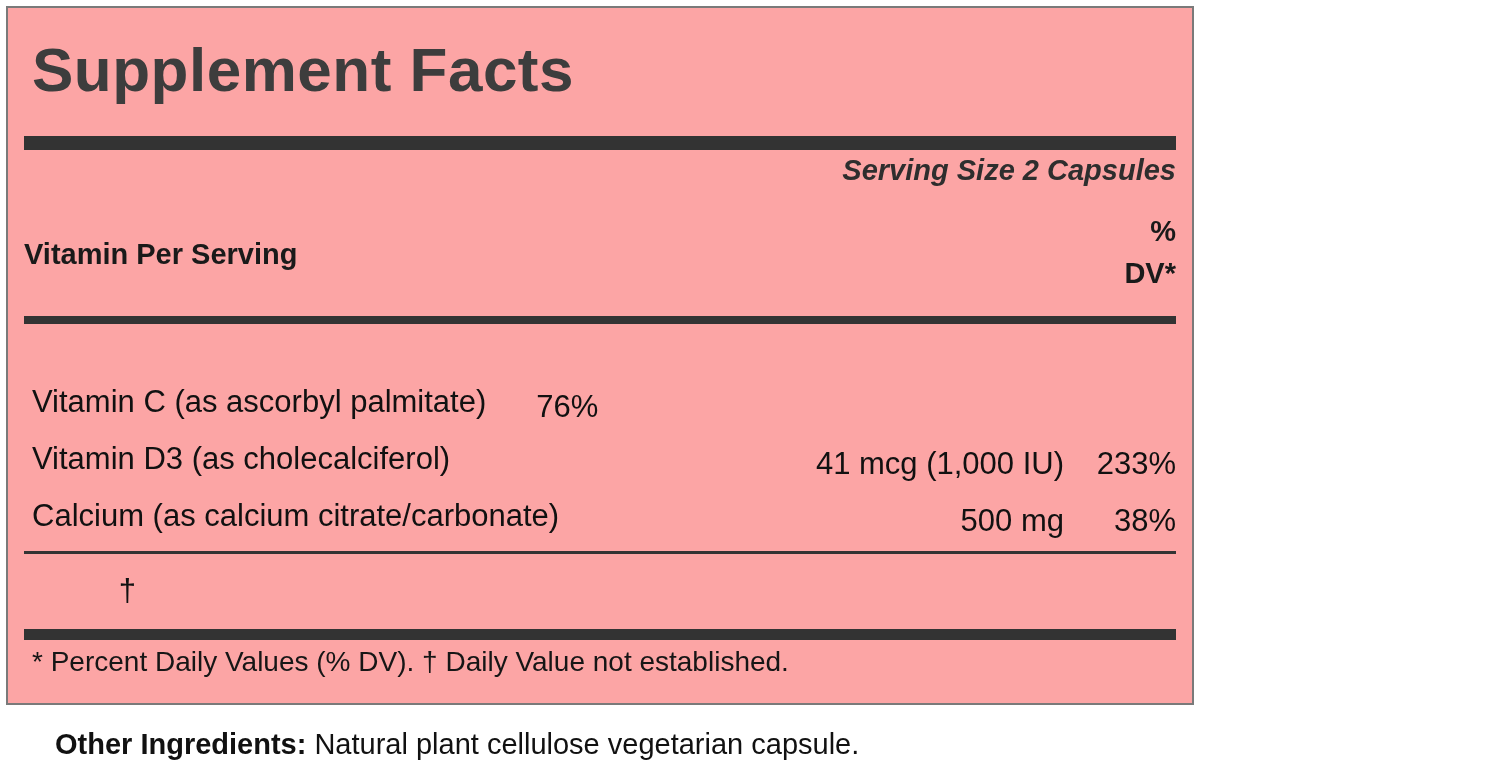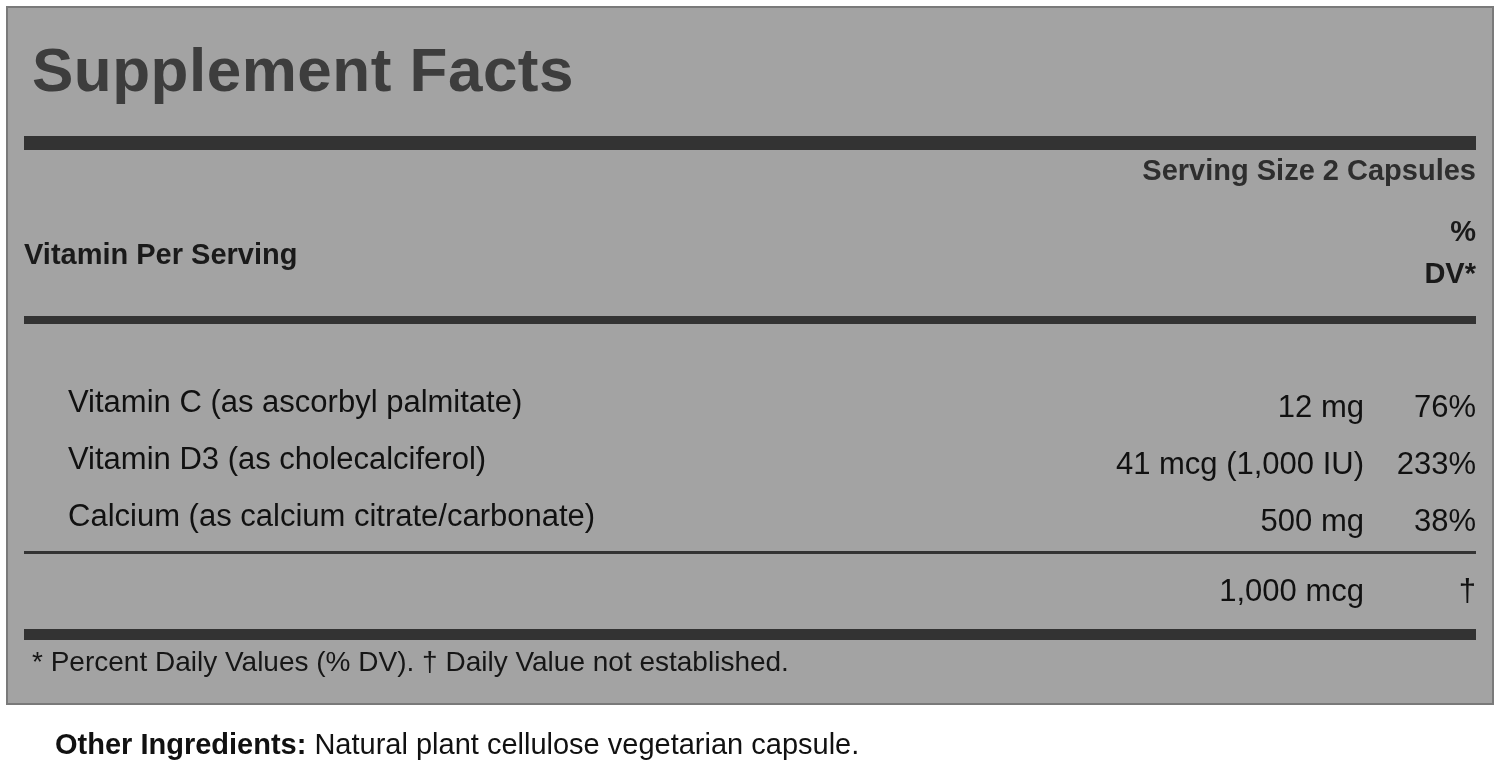--- a/index.html
+++ b/index.html
@@ -6,23 +6,23 @@
   html, body {
     width: 1500px; height: 774px;
     background: #ffffff;
     font-family: "Liberation Sans", sans-serif;
     color: #111111;
     overflow: hidden;
   }
   .label-box {
     position: absolute;
     left: 6px; top: 6px;
-    width: 1488px; height: 699px;
+    width: 1188px; height: 699px;
     border: 2px solid #7a7a7a;
-    background: #a3a3a3;
+    background: #fca5a5;
     padding: 0 16px;
   }
   .title {
     margin: 26px 0 0 8px;
     font-size: 62px;
     font-weight: bold;
     color: #3d3d3d;
     letter-spacing: 0.5px;
     line-height: 72px;
     white-space: nowrap;
@@ -31,20 +31,21 @@
   .bar-thick   { height: 14px; margin-top: 30px; }
   .bar-medium  { height: 8px;  margin-top: 20px; }
   .bar-bottom  { height: 11px; margin-top: 14px; }
   .serving-size {
     text-align: right;
     font-size: 29px;
     font-weight: bold;
     color: #2e2e2e;
     line-height: 36px;
     margin-top: 2px;
+    font-style: italic;
   }
   .header-row {
     display: flex;
     justify-content: space-between;
     align-items: center;
     margin-top: 24px;
   }
   .amount-per-serving {
     font-size: 29px;
     font-weight: bold;
@@ -60,21 +61,21 @@
   .dv-header .dv   { display: block; line-height: 46px; }
   .rows { margin-top: 50px; }
   .nutrient-row {
     display: flex;
     align-items: baseline;
     padding: 11px 0 12px 0;
     font-size: 31px;
     line-height: 34px;
     color: #111111;
   }
-  .row-name { flex: 0 0 auto; padding-left: 8px; white-space: nowrap; margin-left: 36px; }
+  .row-name { flex: 0 0 auto; padding-left: 8px; white-space: nowrap; }
   .row-amount {
     flex: 1 1 auto;
     text-align: right;
     white-space: nowrap;
     position: relative;
     top: 5px;
   }
   .row-dv {
     flex: 0 0 112px;
     text-align: right;
@@ -120,36 +121,34 @@
       <span class="pct">%</span>
       <span class="dv">DV*</span>
     </div>
   </div>
 
   <div class="bar bar-medium"></div>
 
   <div class="rows">
       <div class="nutrient-row">
         <span class="row-name">Vitamin C (as ascorbyl palmitate)</span>
-        <span class="row-amount">12 mg</span>
         <span class="row-dv">76%</span>
       </div>
       <div class="nutrient-row">
         <span class="row-name">Vitamin D3 (as cholecalciferol)</span>
         <span class="row-amount">41 mcg (1,000 IU)</span>
         <span class="row-dv">233%</span>
       </div>
       <div class="nutrient-row">
         <span class="row-name">Calcium (as calcium citrate/carbonate)</span>
         <span class="row-amount">500 mg</span>
         <span class="row-dv">38%</span>
       </div>
       <div class="thin-rule"></div>
       <div class="nutrient-row">
-        <span class="row-amount">1,000 mcg</span>
         <span class="row-dv">†</span>
       </div>
     </div>
 
   <div class="bar bar-bottom"></div>
 
   <div class="footnote">* Percent Daily Values (% DV). † Daily Value not established.</div>
 
 </div>
 

